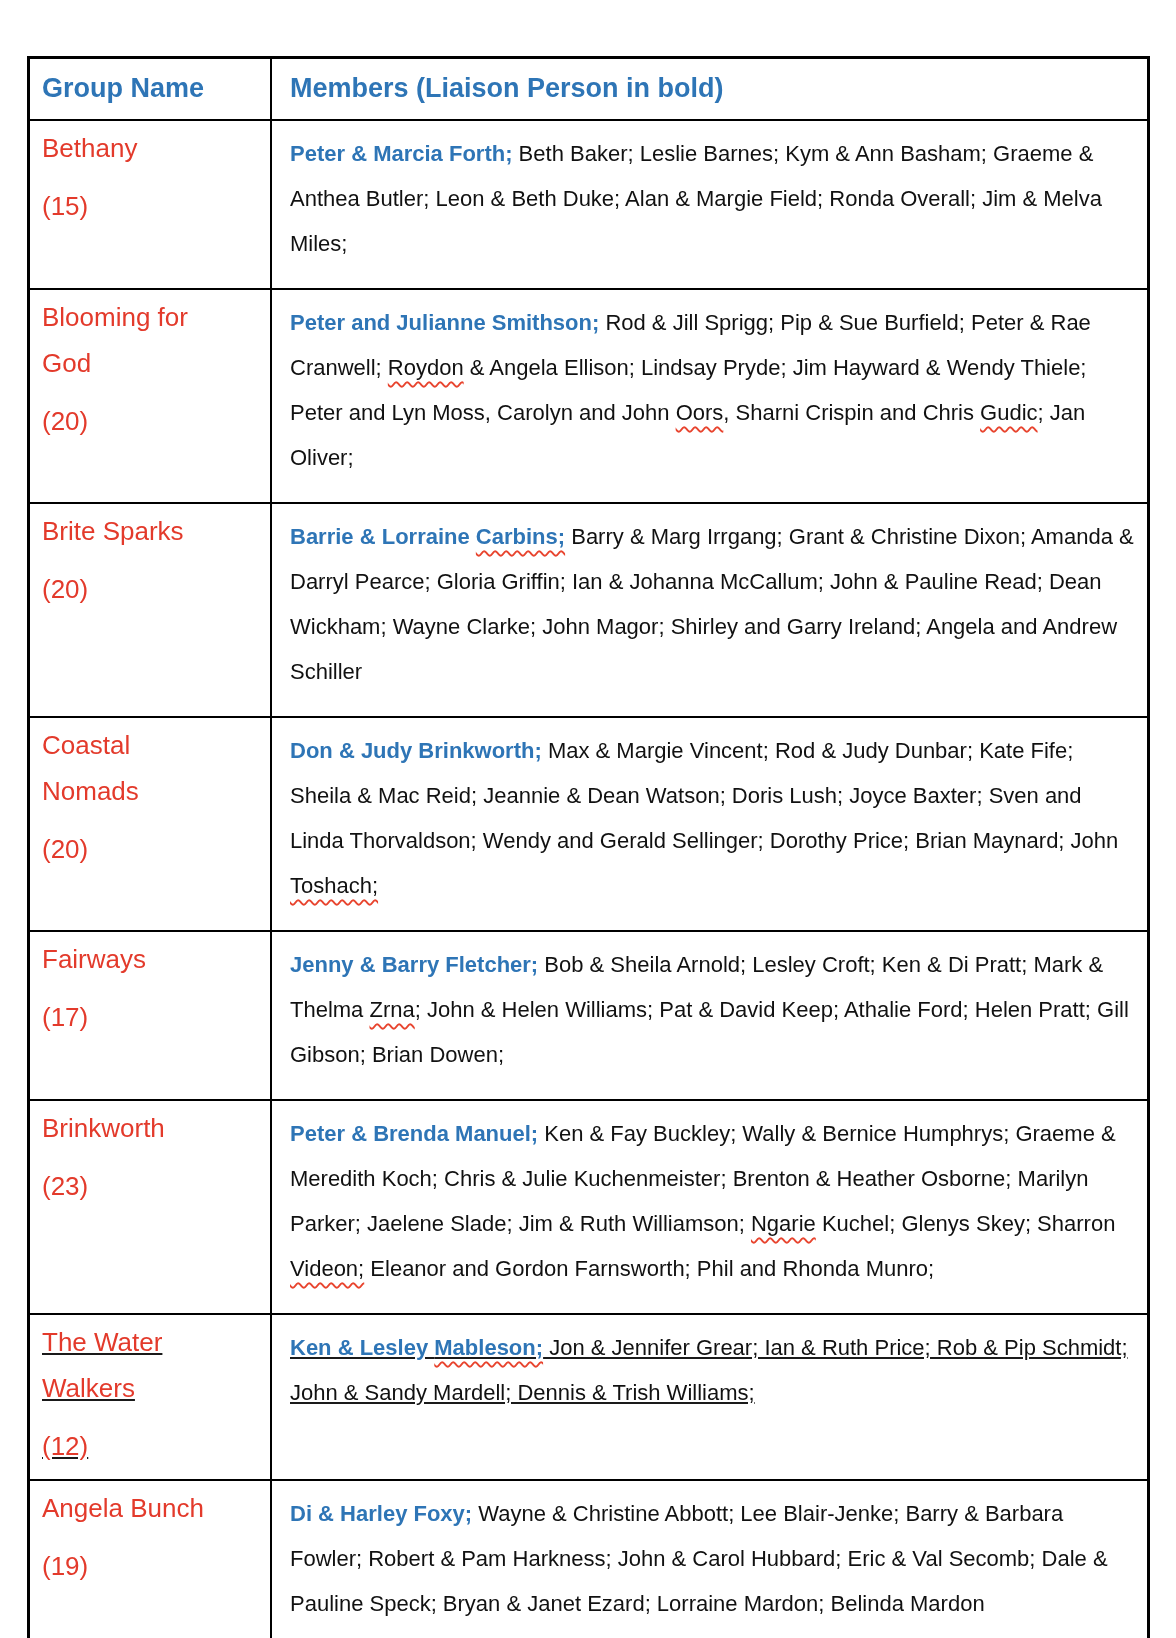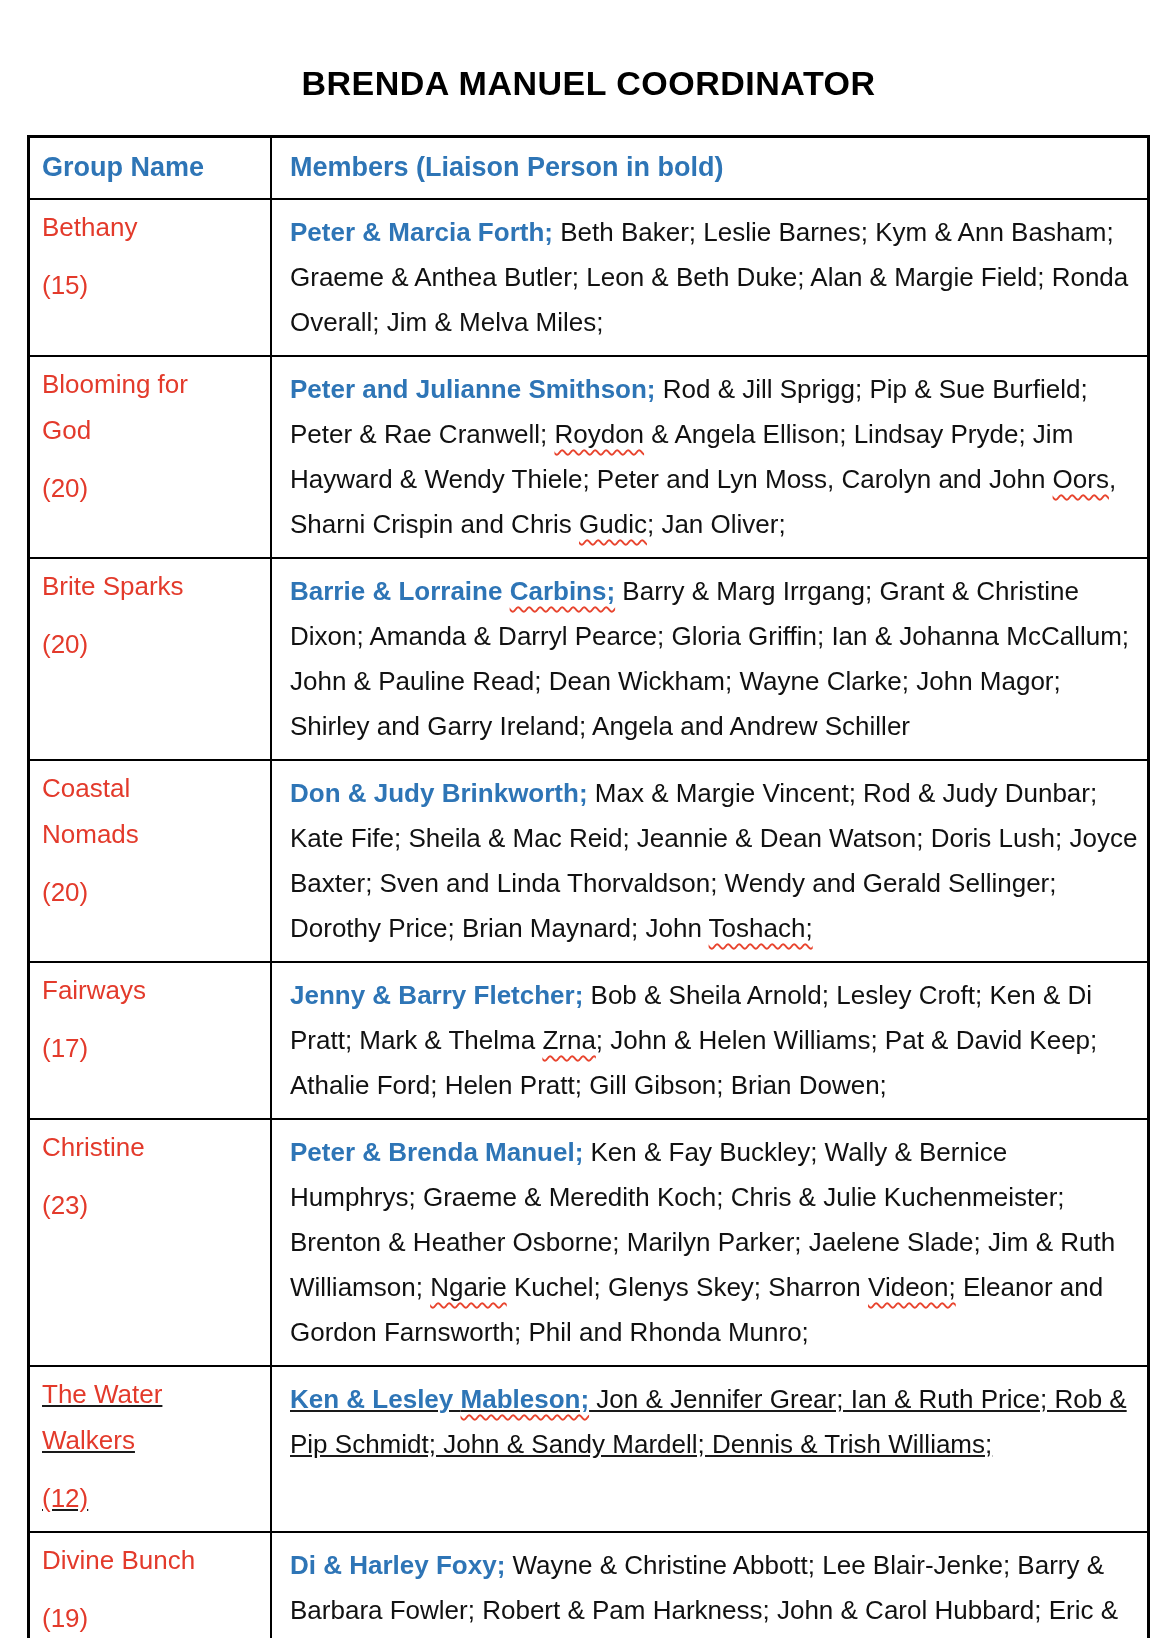--- a/index.html
+++ b/index.html
@@ -57,42 +57,41 @@
   th.col-members{padding-left:18px;}
   td{vertical-align:top;}
   td.group-cell{
     color:var(--group-red);
     font-size:26px;
     line-height:46px;
     padding:4px 36px 10px 12px;
   }
   td.group-cell .count{margin-top:12px;}
   td.members-cell{
-    font-size:26px;
+    font-size:22px;
     line-height:45px;
     color:#111111;
-    padding:10px 8px 10px 18px;
+    padding:10px 8px 22px 18px;
   }
   .liaison{
     color:var(--liaison-blue);
     font-weight:bold;
   }
   .sq{
     text-decoration-line:underline;
     text-decoration-style:wavy;
     text-decoration-color:var(--squiggle-red);
     text-decoration-thickness:2px;
     text-underline-offset:6px;
   }
 </style>
 </head>
 <body>
 
 <div class="page">
-  <div class="doc-subtitle">BRENDA MANUEL COORDINATOR</div>
 
   <table class="groups">
     <thead>
       <tr>
         <th class="col-group">Group Name</th>
         <th class="col-members">Members (Liaison Person in bold)</th>
       </tr>
     </thead>
     <tbody>
         <tr style="height: 127px;">
@@ -125,34 +124,34 @@
         </tr>
         <tr style="height: 136px; margin-top: 44px;">
           <td class="group-cell">
             <div class="gname">Fairways</div>
             <div class="count">(17)</div>
           </td>
           <td class="members-cell"><span class="liaison">Jenny &amp; Barry Fletcher;</span><span> Bob &amp; Sheila Arnold; Lesley Croft; Ken &amp; Di Pratt; Mark &amp; Thelma </span><span class="sq">Zrna</span><span>; John &amp; Helen Williams; Pat &amp; David Keep; Athalie Ford; Helen Pratt; Gill Gibson; Brian Dowen;</span></td>
         </tr>
         <tr style="height: 200px;">
           <td class="group-cell">
-            <div class="gname">Christine</div>
+            <div class="gname">Brinkworth</div>
             <div class="count">(23)</div>
           </td>
           <td class="members-cell"><span class="liaison">Peter &amp; Brenda Manuel;</span><span> Ken &amp; Fay Buckley; Wally &amp; Bernice Humphrys; Graeme &amp; Meredith Koch; Chris &amp; Julie Kuchenmeister; Brenton &amp; Heather Osborne; Marilyn Parker; Jaelene Slade; Jim &amp; Ruth Williamson; </span><span class="sq">Ngarie</span><span> Kuchel; Glenys Skey; Sharron </span><span class="sq">Videon;</span><span> Eleanor and Gordon Farnsworth; Phil and Rhonda Munro;</span></td>
         </tr>
         <tr style="height: 158px; text-decoration: underline;">
           <td class="group-cell">
             <div class="gname">The Water Walkers</div>
             <div class="count">(12)</div>
           </td>
           <td class="members-cell"><span class="liaison">Ken &amp; Lesley </span><span class="liaison sq">Mableson;</span><span> Jon &amp; Jennifer Grear; Ian &amp; Ruth Price; Rob &amp; Pip Schmidt; John &amp; Sandy Mardell; Dennis &amp; Trish Williams;</span></td>
         </tr>
         <tr style="height: 226px;">
           <td class="group-cell">
-            <div class="gname">Divine Bunch</div>
+            <div class="gname">Angela Bunch</div>
             <div class="count">(19)</div>
           </td>
           <td class="members-cell"><span class="liaison">Di &amp; Harley Foxy;</span><span> Wayne &amp; Christine Abbott; Lee Blair-Jenke; Barry &amp; Barbara Fowler; Robert &amp; Pam Harkness; John &amp; Carol Hubbard; Eric &amp; Val Secomb; Dale &amp; Pauline Speck; Bryan &amp; Janet Ezard; Lorraine Mardon; Belinda Mardon</span></td>
         </tr>
       </tbody>
   </table>
 </div>
 
 </body></html>

